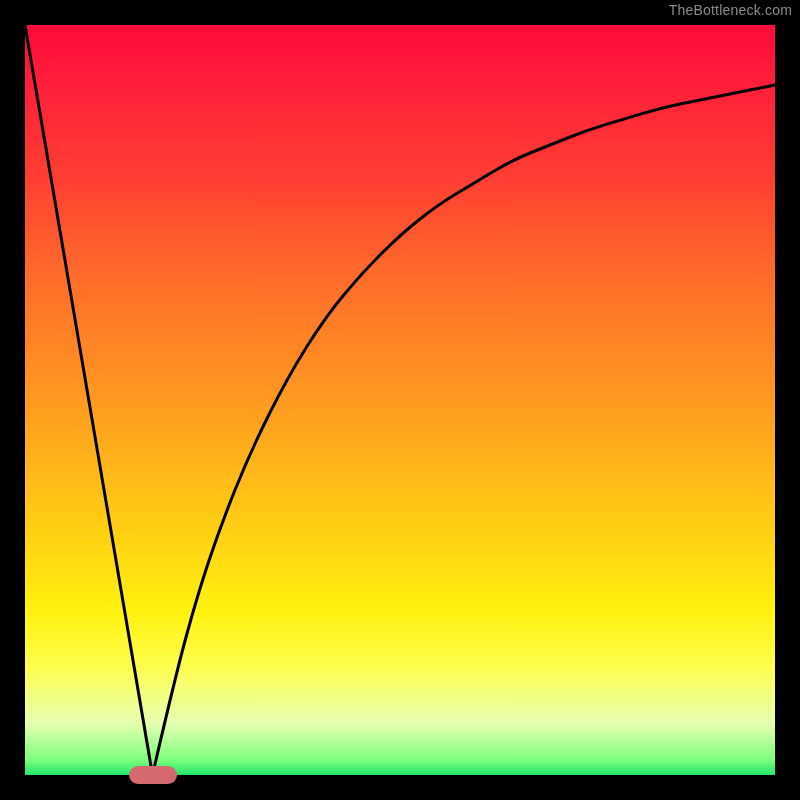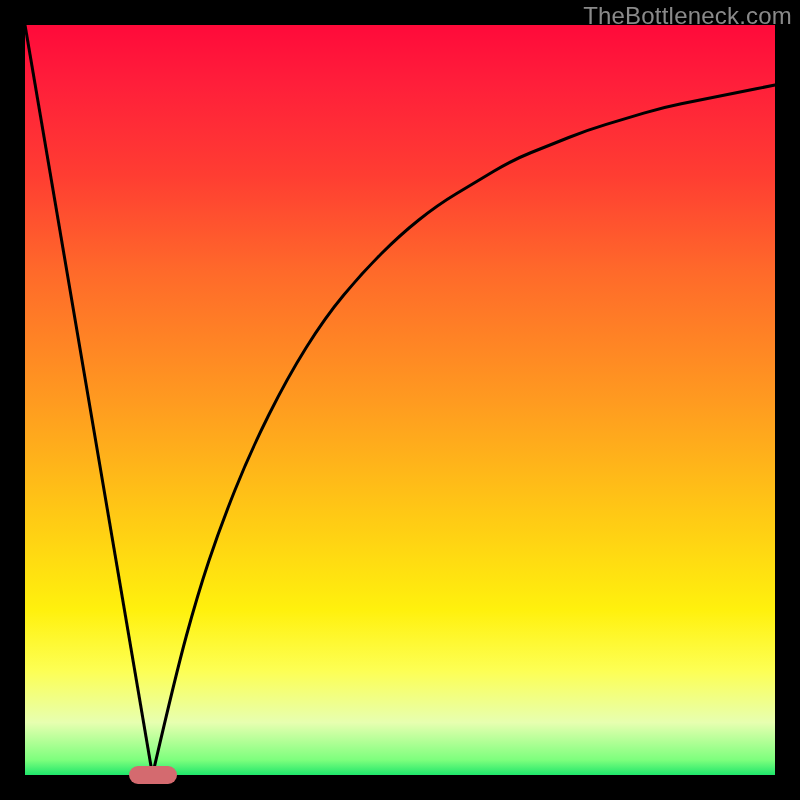--- a/index.html
+++ b/index.html
@@ -27,21 +27,21 @@
       #fdff53 86%,
       #e7ffb0 93%,
       #7dff7d 98%,
       #1fe66b 100%);
   }
   .watermark {
     position: absolute;
     top: 2px;
     right: 8px;
     font-family: Arial, Helvetica, sans-serif;
-    font-size: 24px;
+    font-size: 14px;
     font-weight: 500;
     color: #8a8a8a;
     letter-spacing: 0.2px;
   }
   svg.curve {
     position: absolute;
     left: 25px;
     top: 25px;
     width: 750px;
     height: 750px;

